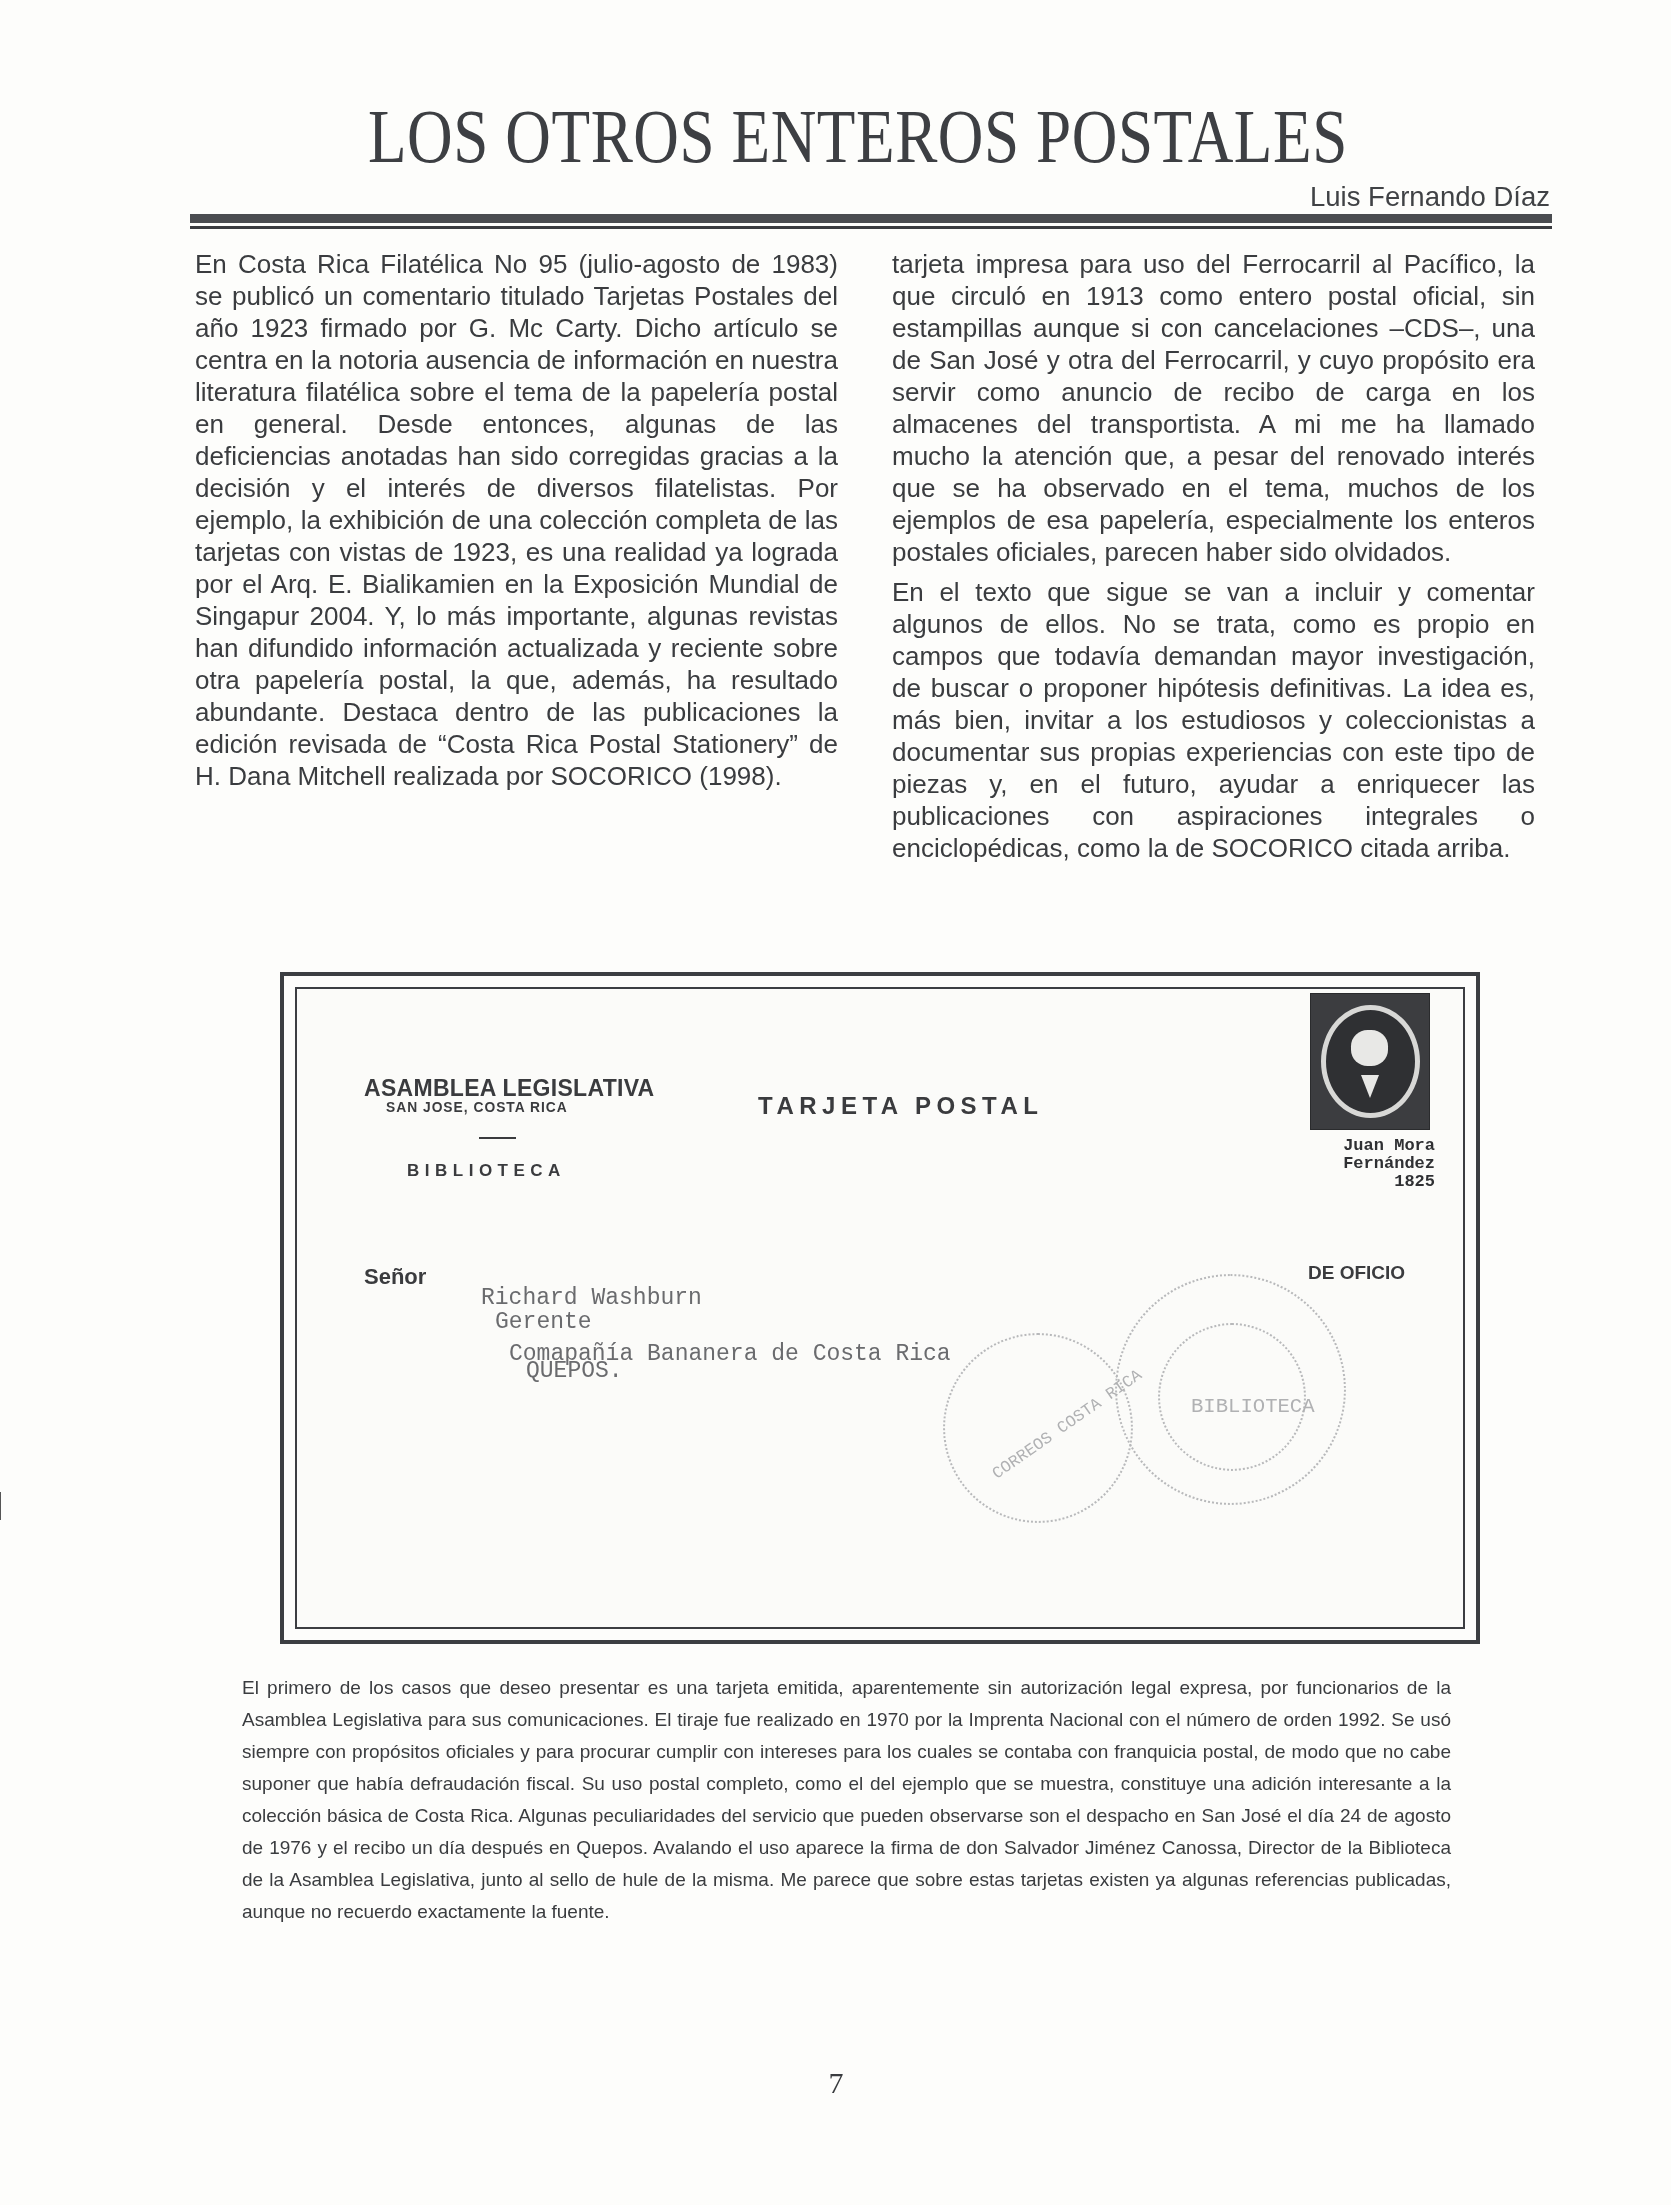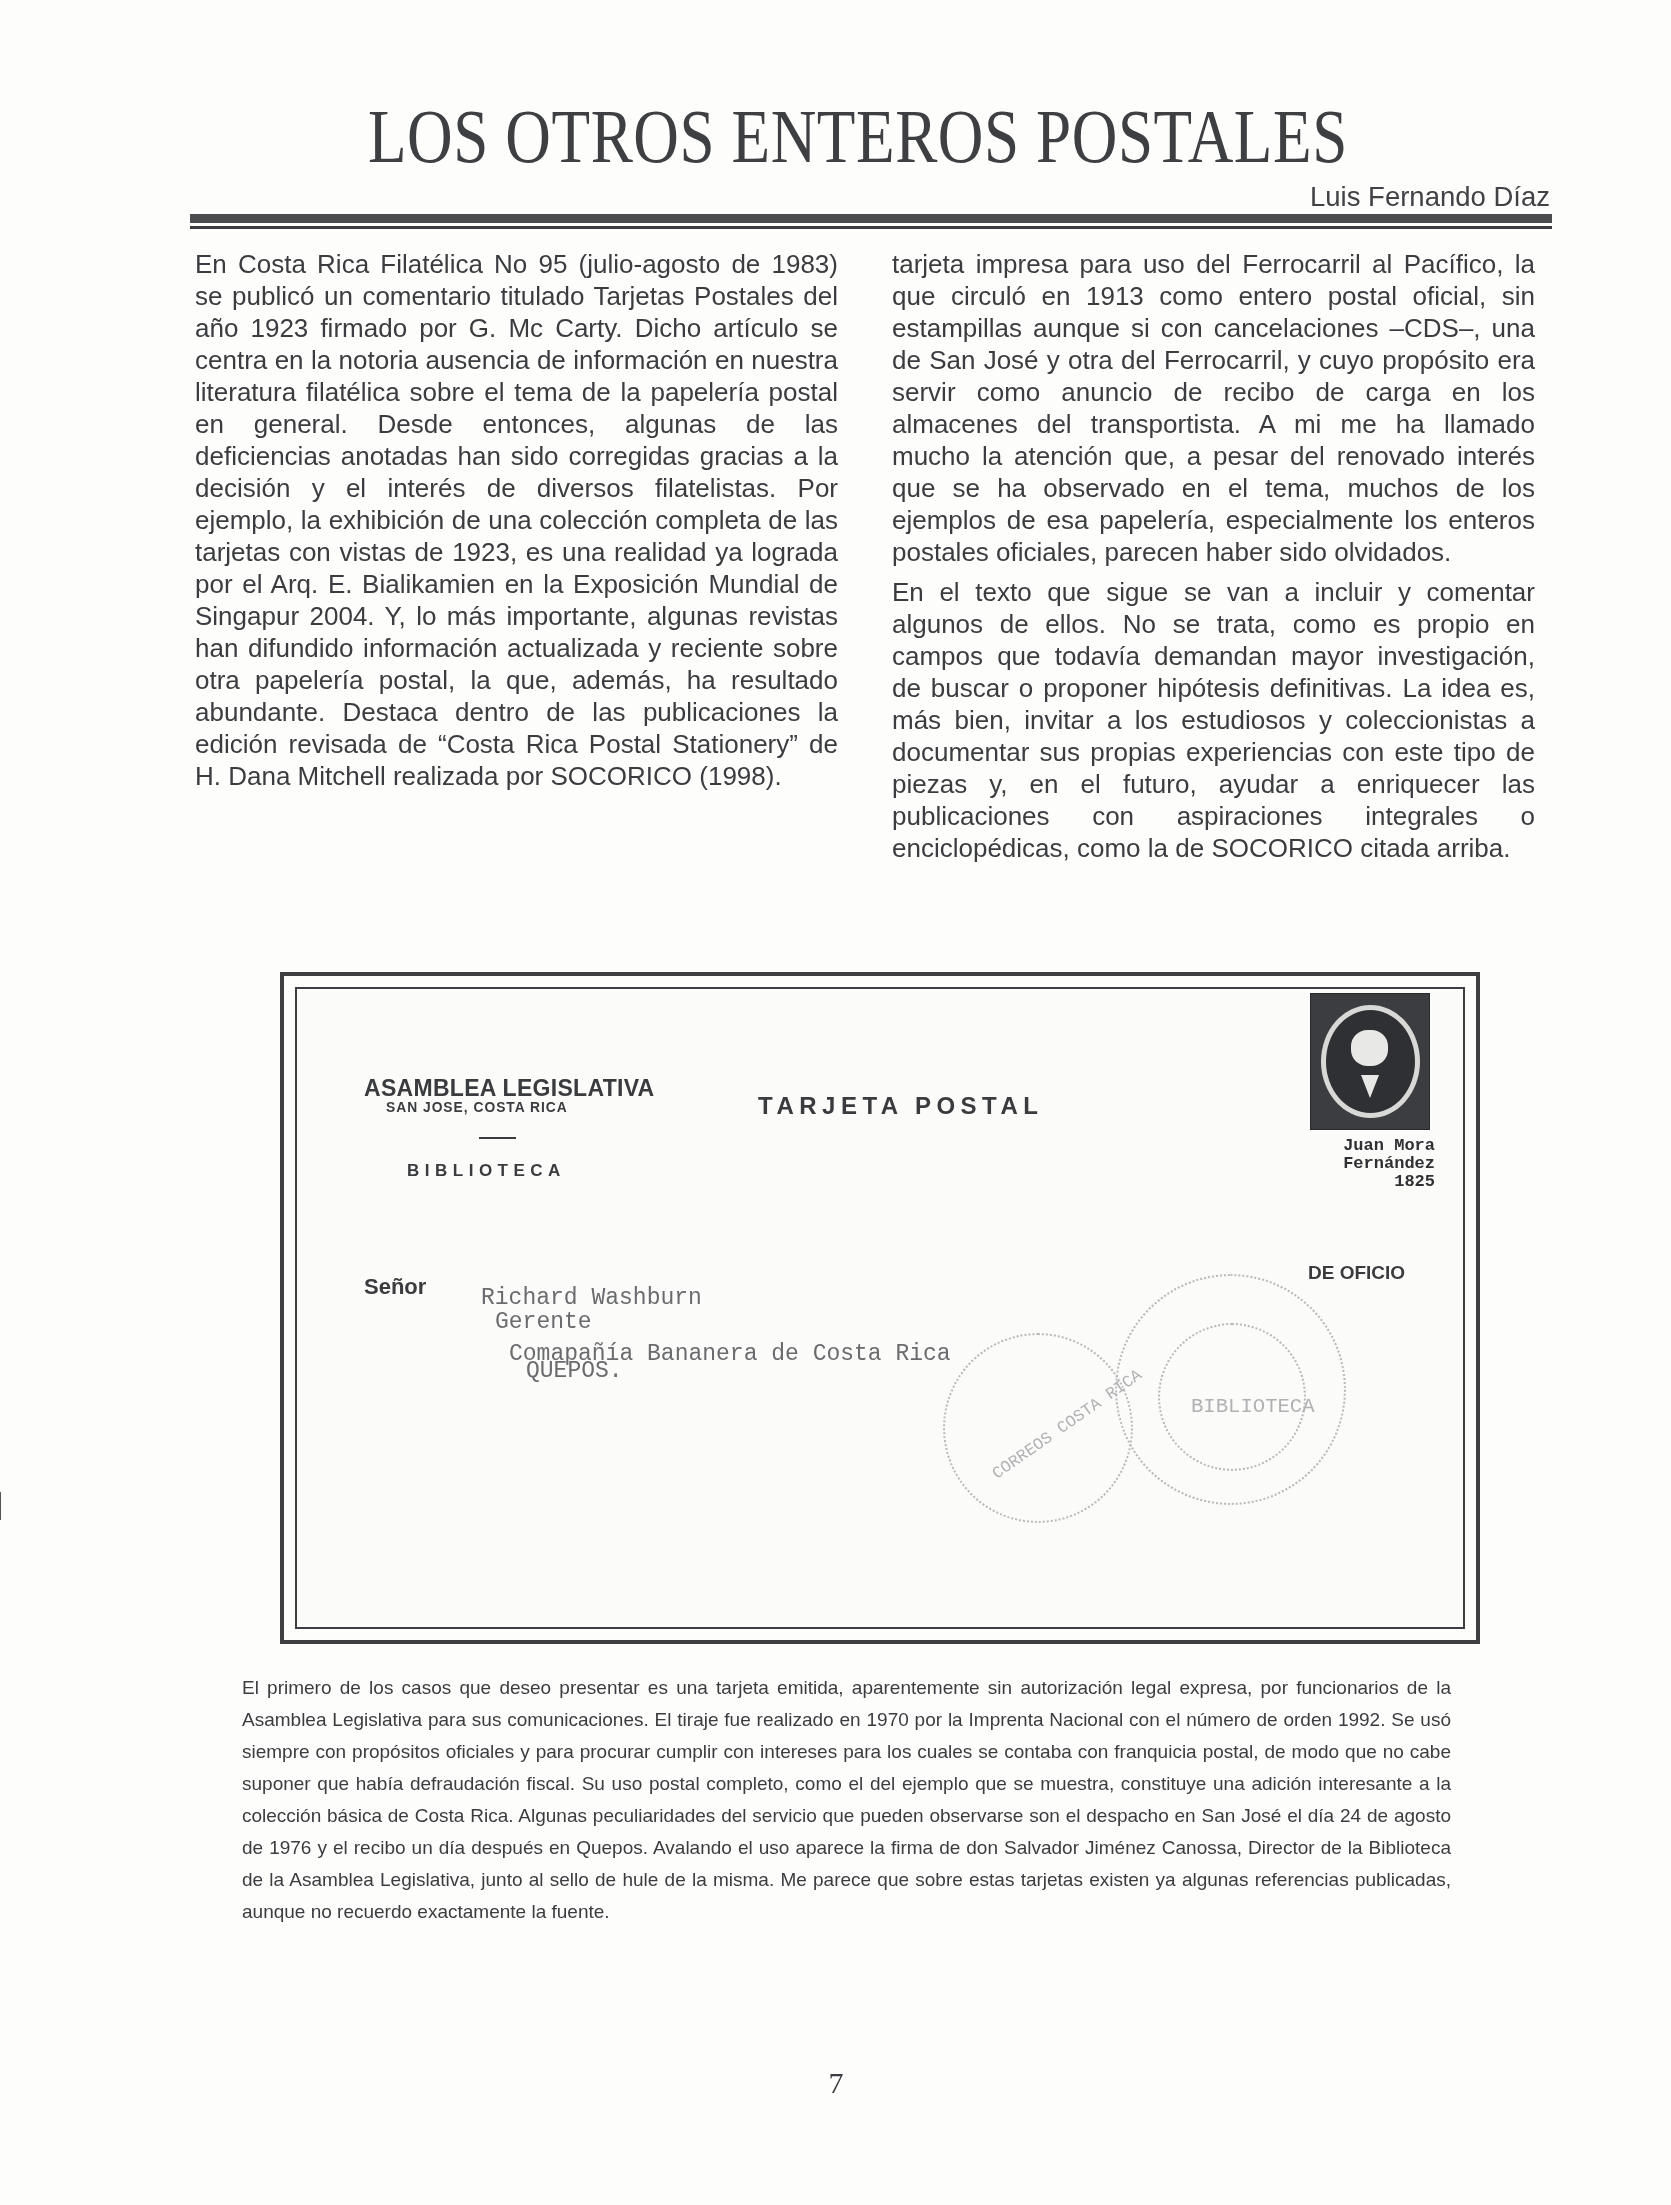--- a/index.html
+++ b/index.html
@@ -54,21 +54,21 @@
     position: absolute; left: 11px; top: 11px; right: 11px; bottom: 11px;
     border: 2.1px solid #3c3e42;
     background: #fbfbf9;
   }
   .card-text { position: absolute; font-family: "Liberation Sans", sans-serif; font-weight: bold; color: #3a3b3e; }
   .org-name { left: 67px; top: 78px; font-size: 23px; letter-spacing: 0.3px; margin-top: 8px; }
   .org-city { left: 89px; top: 111px; font-size: 13.8px; letter-spacing: 1px; font-weight: bold; }
   .org-dash { position: absolute; left: 182px; top: 148px; width: 37px; height: 2.1px; background: #3a3b3e; }
   .org-dept { left: 110px; top: 172px; font-size: 17px; letter-spacing: 5.5px; font-weight: bold; }
   .card-type { left: 461px; top: 103px; font-size: 24px; letter-spacing: 5.5px; }
-  .salutation { left: 67px; top: 275px; font-size: 22px; margin-top: 10px; }
+  .salutation { left: 67px; top: 275px; font-size: 22px; }
   .addr {
     position: absolute; font-family: "Liberation Mono", monospace;
     font-size: 23px; color: #6a6b6e; white-space: pre;
   }
   .addr-1 { left: 184px; top: 296px; }
   .addr-2 { left: 198px; top: 320px; }
   .addr-3 { left: 212px; top: 352px; }
   .addr-4 { left: 229px; top: 369px; }
   .de-oficio { left: 1011px; top: 273px; font-size: 19px; }
   .stamp-portrait {

